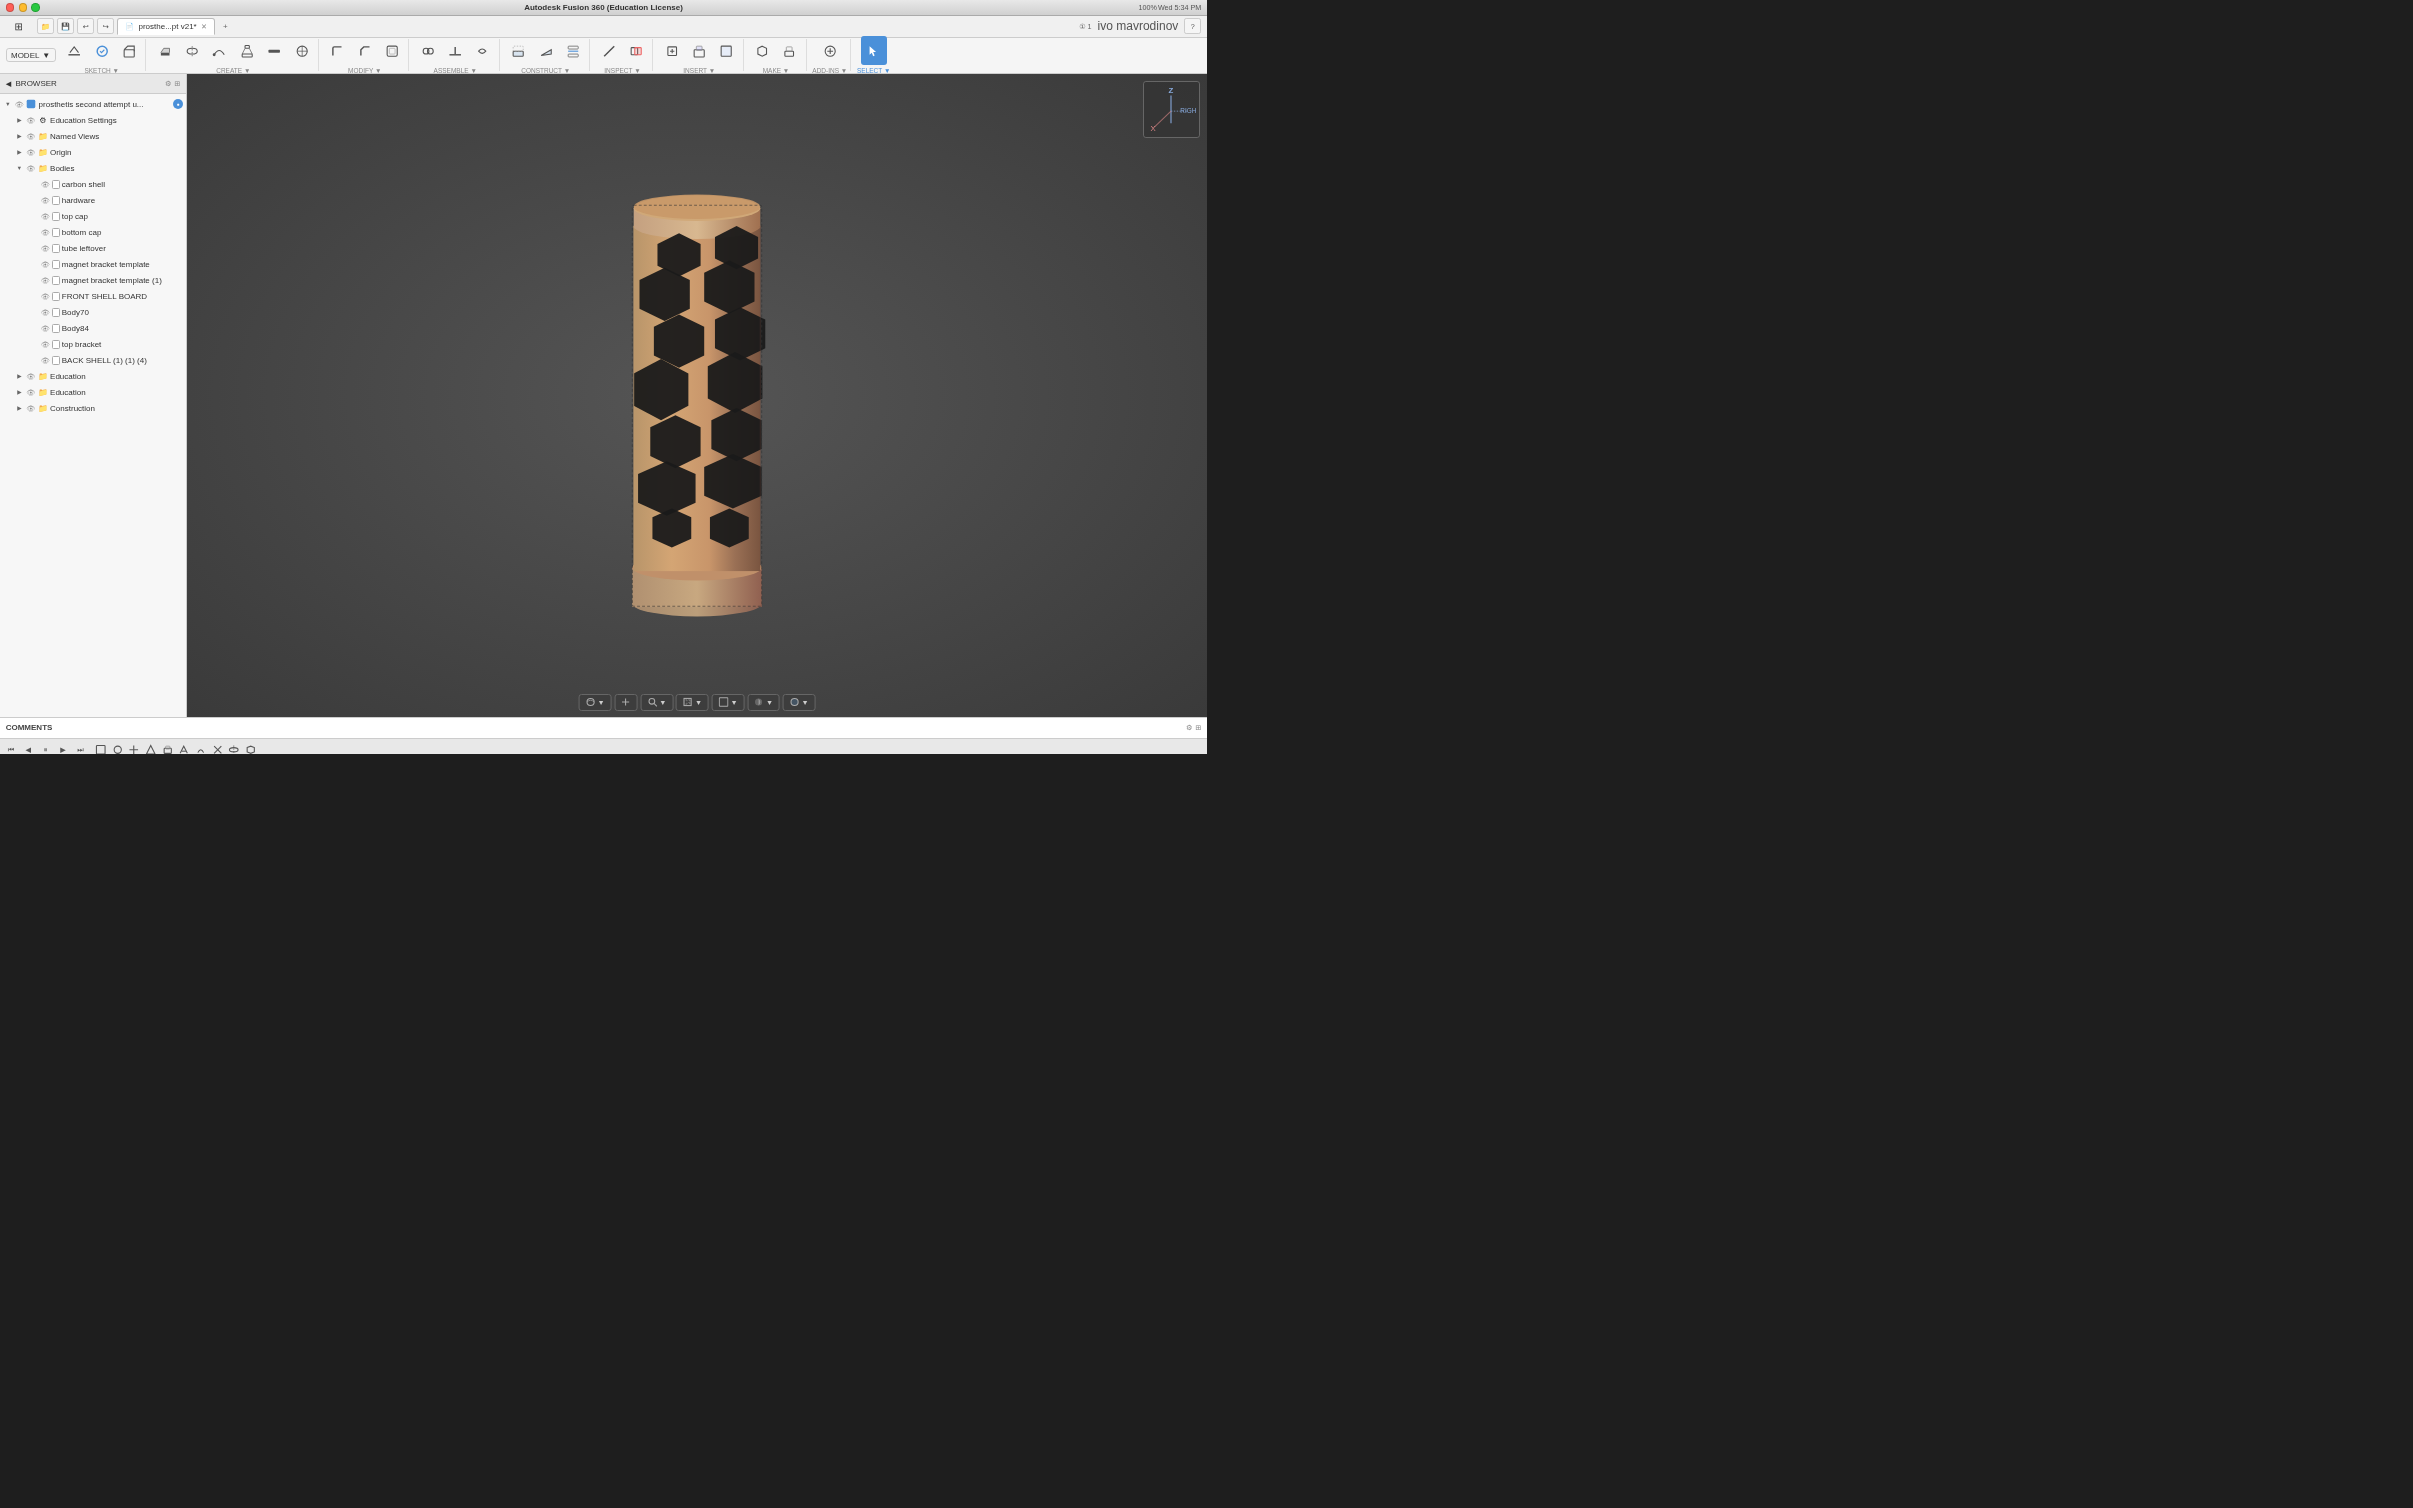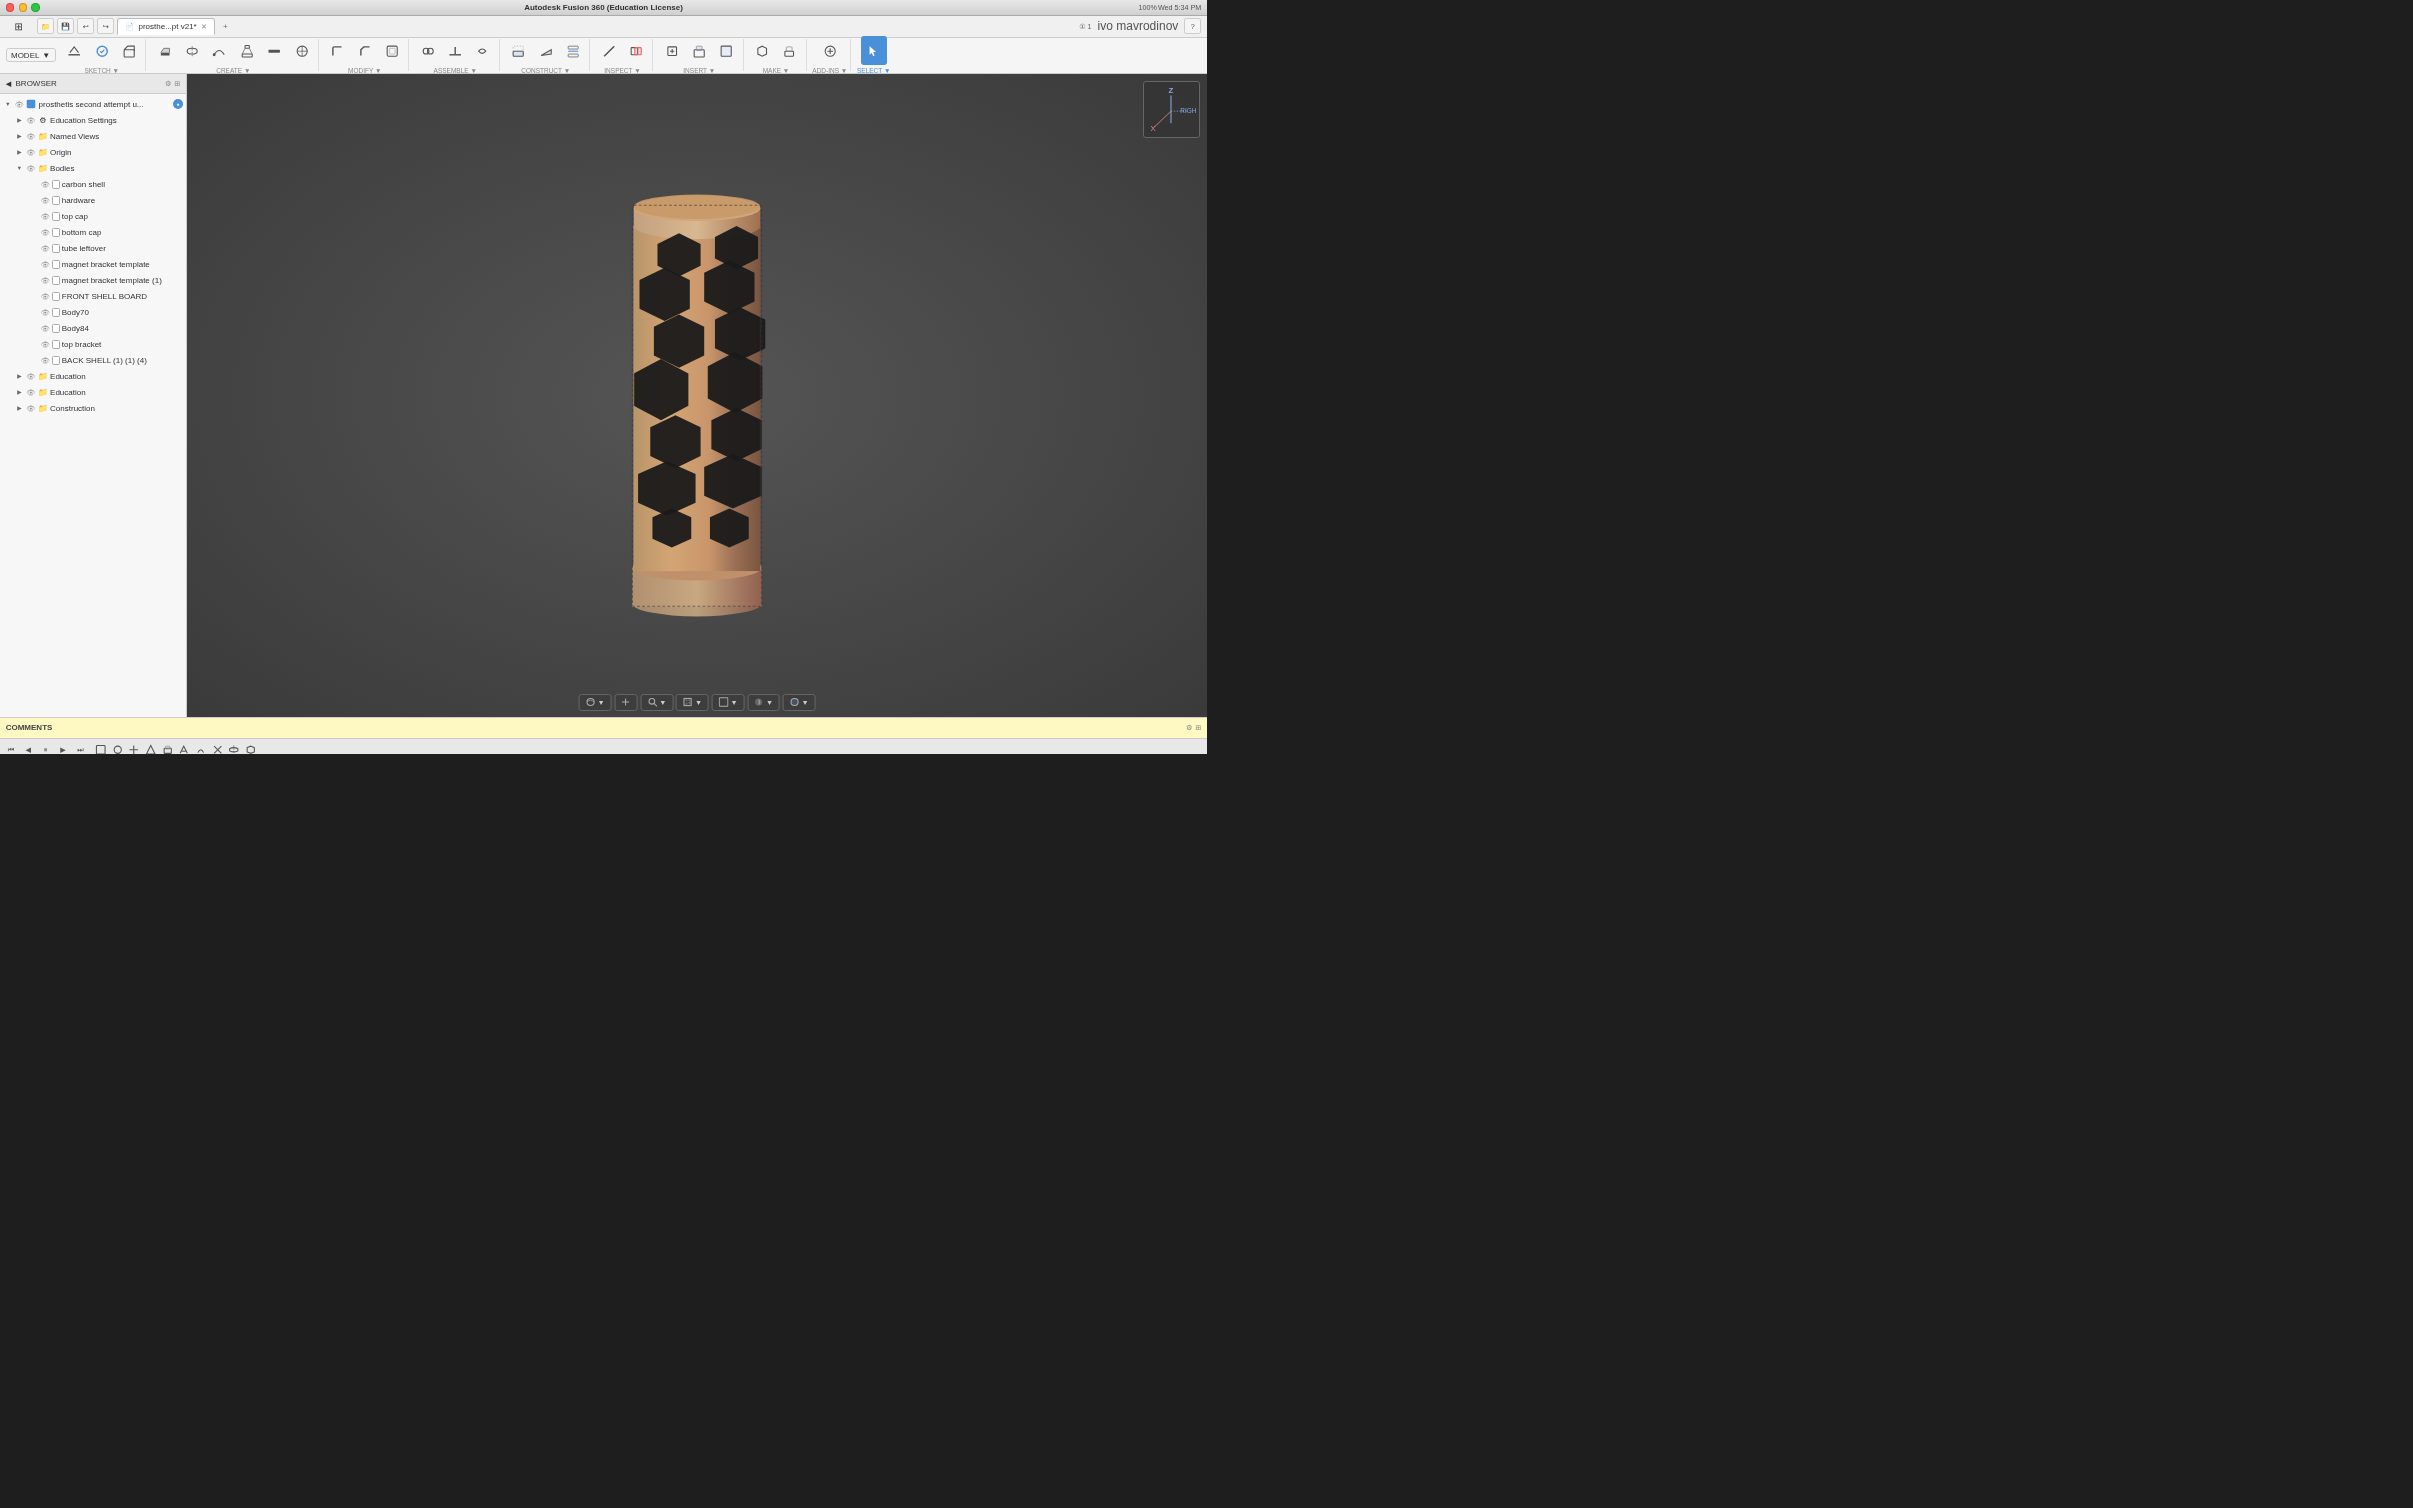--- a/index.html
+++ b/index.html
@@ -288,21 +288,21 @@
       border-radius: 2.2px;
       background: #f5f5f5;
       cursor: pointer;
       font-size: 7.2px;
       color: #555;
     }
 
     
     .comments-bar {
       height: 21.5px;
-      background: #fef9c3;
+      background: #ffffff;
       border-top: 0.7px solid #ccc;
       display: flex;
       align-items: center;
       padding: 0 5.7px;
       gap: 4.3px;
     }
     .comments-label {
       font-size: 8px;
       font-weight: 600;
       color: #444;

